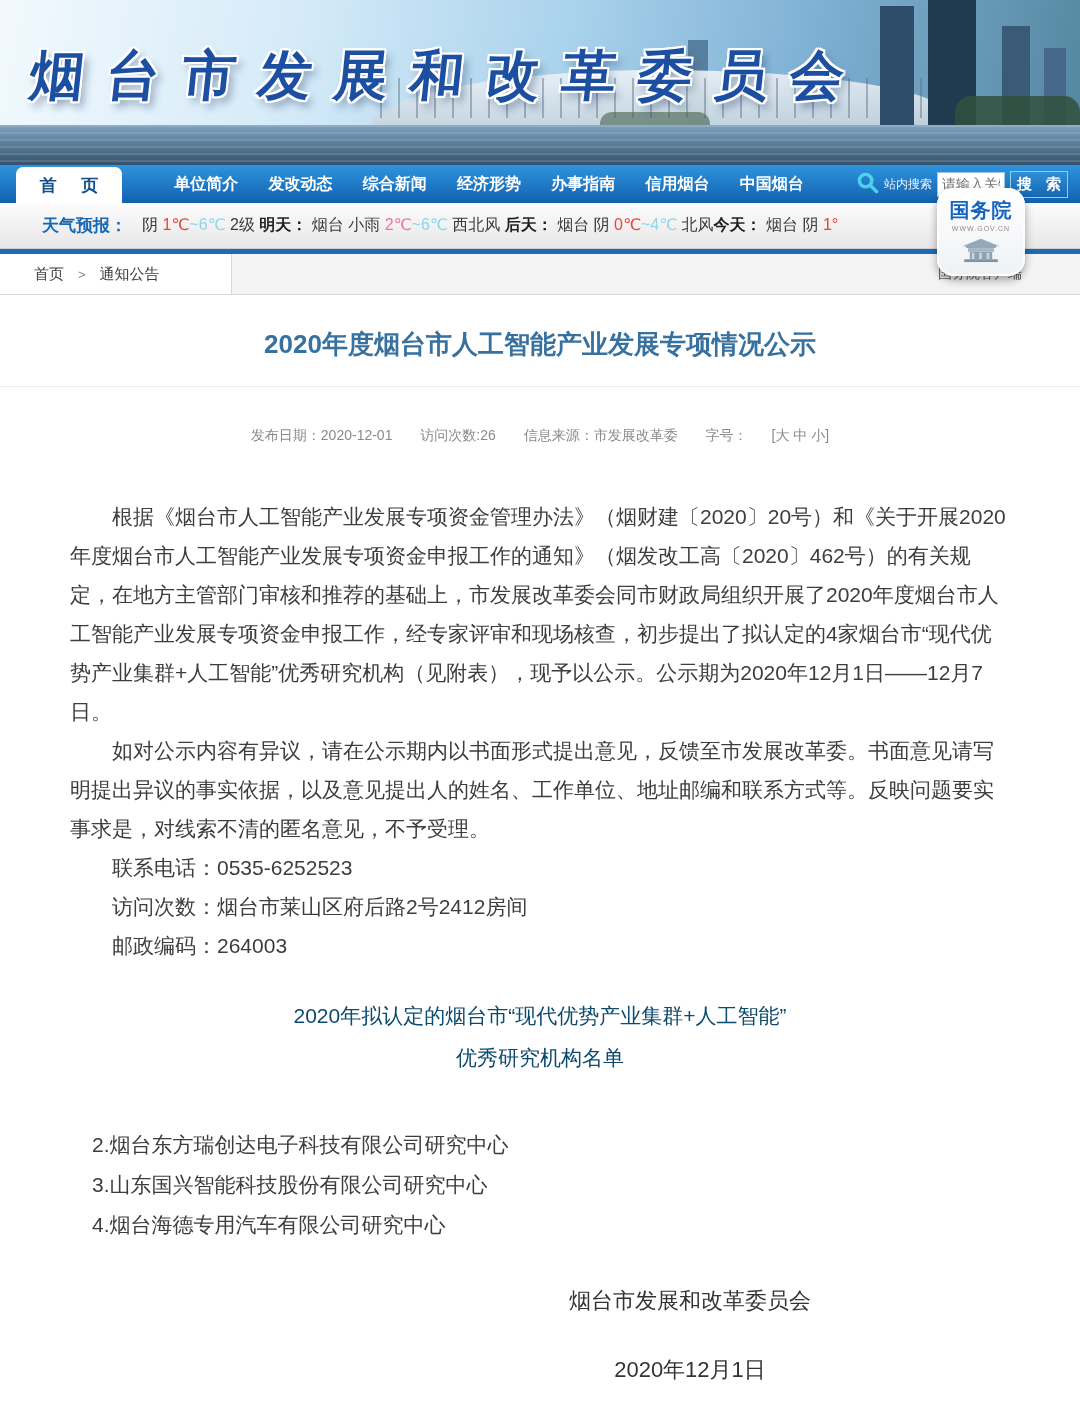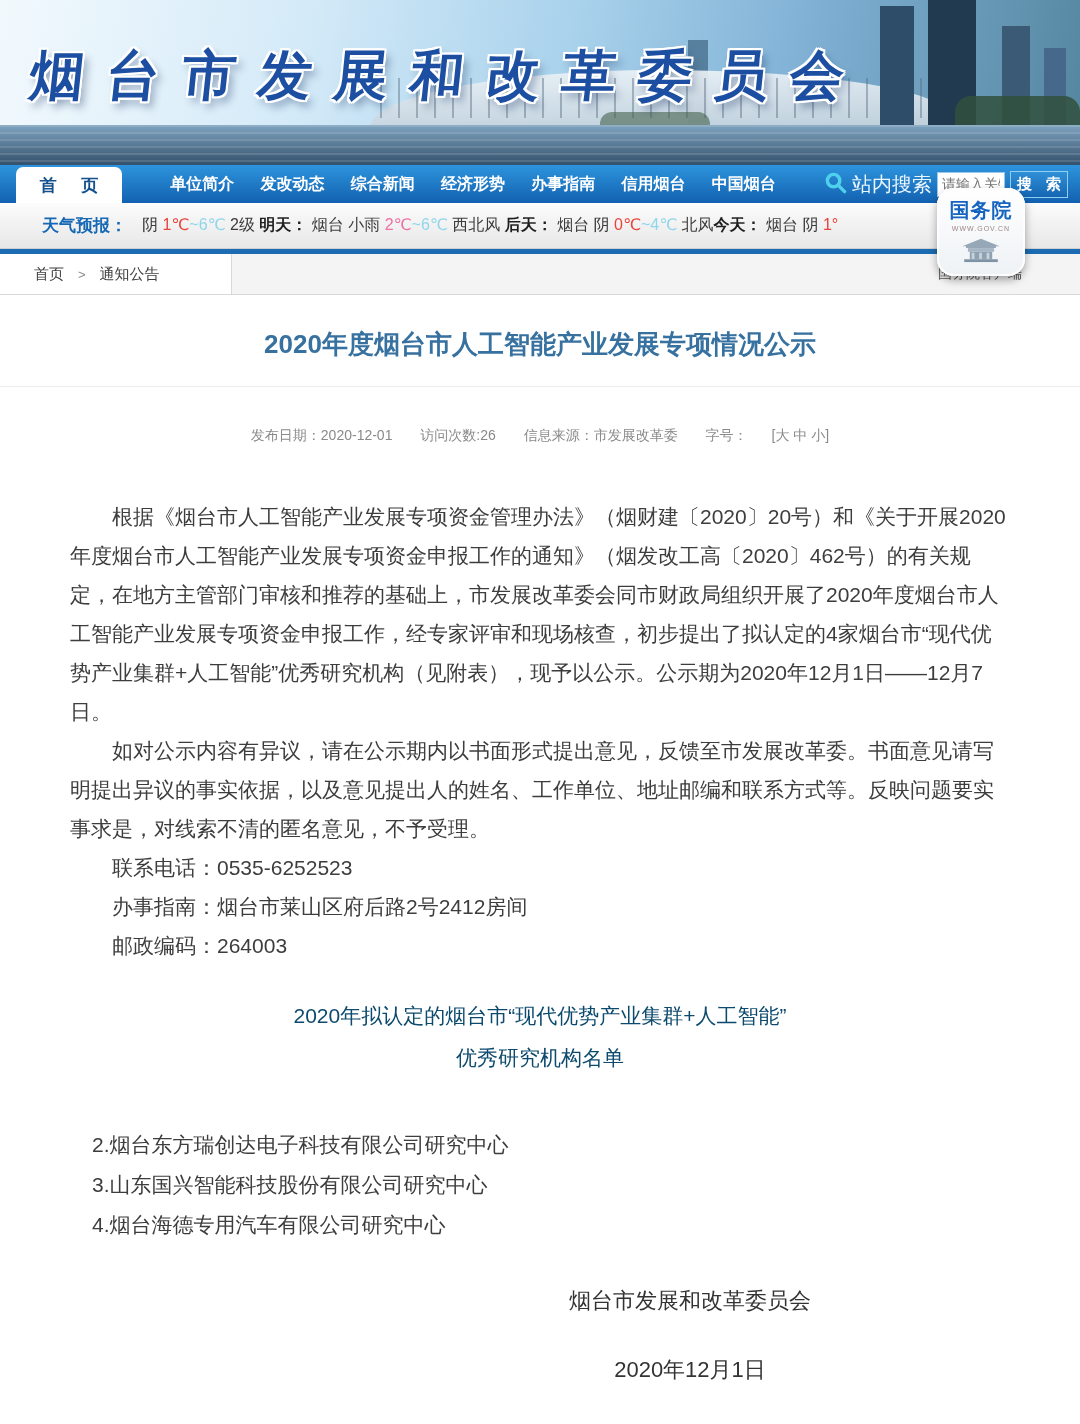--- a/index.html
+++ b/index.html
@@ -35,21 +35,21 @@
       2px 2px 0 #fff,-2px -2px 0 #fff,2px -2px 0 #fff,-2px 2px 0 #fff,5px 6px 8px rgba(10,40,90,.45); }
 
   
   .navbar { height:38px; background:linear-gradient(#2e94dd,#1261b0); display:flex; align-items:stretch; }
   .nav-home-tab { width:106px; margin-left:16px; margin-top:2px; background:#fff; color:#14508c;
     font-weight:bold; font-size:17px; letter-spacing:10px; display:flex; align-items:center;
     justify-content:center; border-radius:7px 7px 0 0; padding-left:10px; cursor:pointer; }
   .nav-links { flex:1; display:flex; justify-content:space-evenly; align-items:center; padding:0 22px; }
   .nav-link { color:#fff; font-weight:bold; font-size:16px; cursor:pointer; white-space:nowrap; }
   .nav-search { display:flex; align-items:center; gap:5px; padding-right:12px; }
-  .search-label { color:#eaf6ff; font-size:20px; white-space:nowrap; }
+  .search-label { color:#eaf6ff; font-size:12px; white-space:nowrap; }
   .search-input { width:68px; height:25px; border:1px solid #9bc7e8; font-size:14px; color:#4c1d95;
     padding:0 4px; background:#fff; }
   .search-button { height:27px; width:58px; background:linear-gradient(#2f8fd6,#1566b2);
     border:1px solid #8fd0f2; color:#fff; font-size:15px; font-weight:bold; letter-spacing:5px;
     padding-left:5px; cursor:pointer; }
 
   
   .weather { height:46px; background:linear-gradient(#fcfcfc,#e7e7e7);
     border-bottom:1px solid #cfcfcf; display:flex; align-items:center; padding-left:42px;
     font-size:16px; color:#3c3c3c; white-space:nowrap; }
@@ -181,21 +181,21 @@
       <span>字号：</span><span>[大 中 小]</span>
     </div>
 
     <div class="article-body">
       <div>
           <p class="body-para">根据《烟台市人工智能产业发展专项资金管理办法》（烟财建〔2020〕20号）和《关于开展2020年度烟台市人工智能产业发展专项资金申报工作的通知》（烟发改工高〔2020〕462号）的有关规定，在地方主管部门审核和推荐的基础上，市发展改革委会同市财政局组织开展了2020年度烟台市人工智能产业发展专项资金申报工作，经专家评审和现场核查，初步提出了拟认定的4家烟台市“现代优势产业集群+人工智能”优秀研究机构（见附表），现予以公示。公示期为2020年12月1日——12月7日。</p>
           <p class="body-para">如对公示内容有异议，请在公示期内以书面形式提出意见，反馈至市发展改革委。书面意见请写明提出异议的事实依据，以及意见提出人的姓名、工作单位、地址邮编和联系方式等。反映问题要实事求是，对线索不清的匿名意见，不予受理。</p>
         </div>
       <div>
           <p class="contact-line">联系电话：0535-6252523</p>
-          <p class="contact-line">办事指南：烟台市莱山区府后路2号2412房间</p>
+          <p class="contact-line">访问次数：烟台市莱山区府后路2号2412房间</p>
           <p class="contact-line">邮政编码：264003</p>
         </div>
       <div class="attach-heading">
           <div class="attach-line">2020年拟认定的烟台市“现代优势产业集群+人工智能”</div>
           <div class="attach-line">优秀研究机构名单</div>
         </div>
       <div class="org-list">
           <div class="org-item">2.烟台东方瑞创达电子科技有限公司研究中心</div>
           <div class="org-item">3.山东国兴智能科技股份有限公司研究中心</div>
           <div class="org-item">4.烟台海德专用汽车有限公司研究中心</div>

